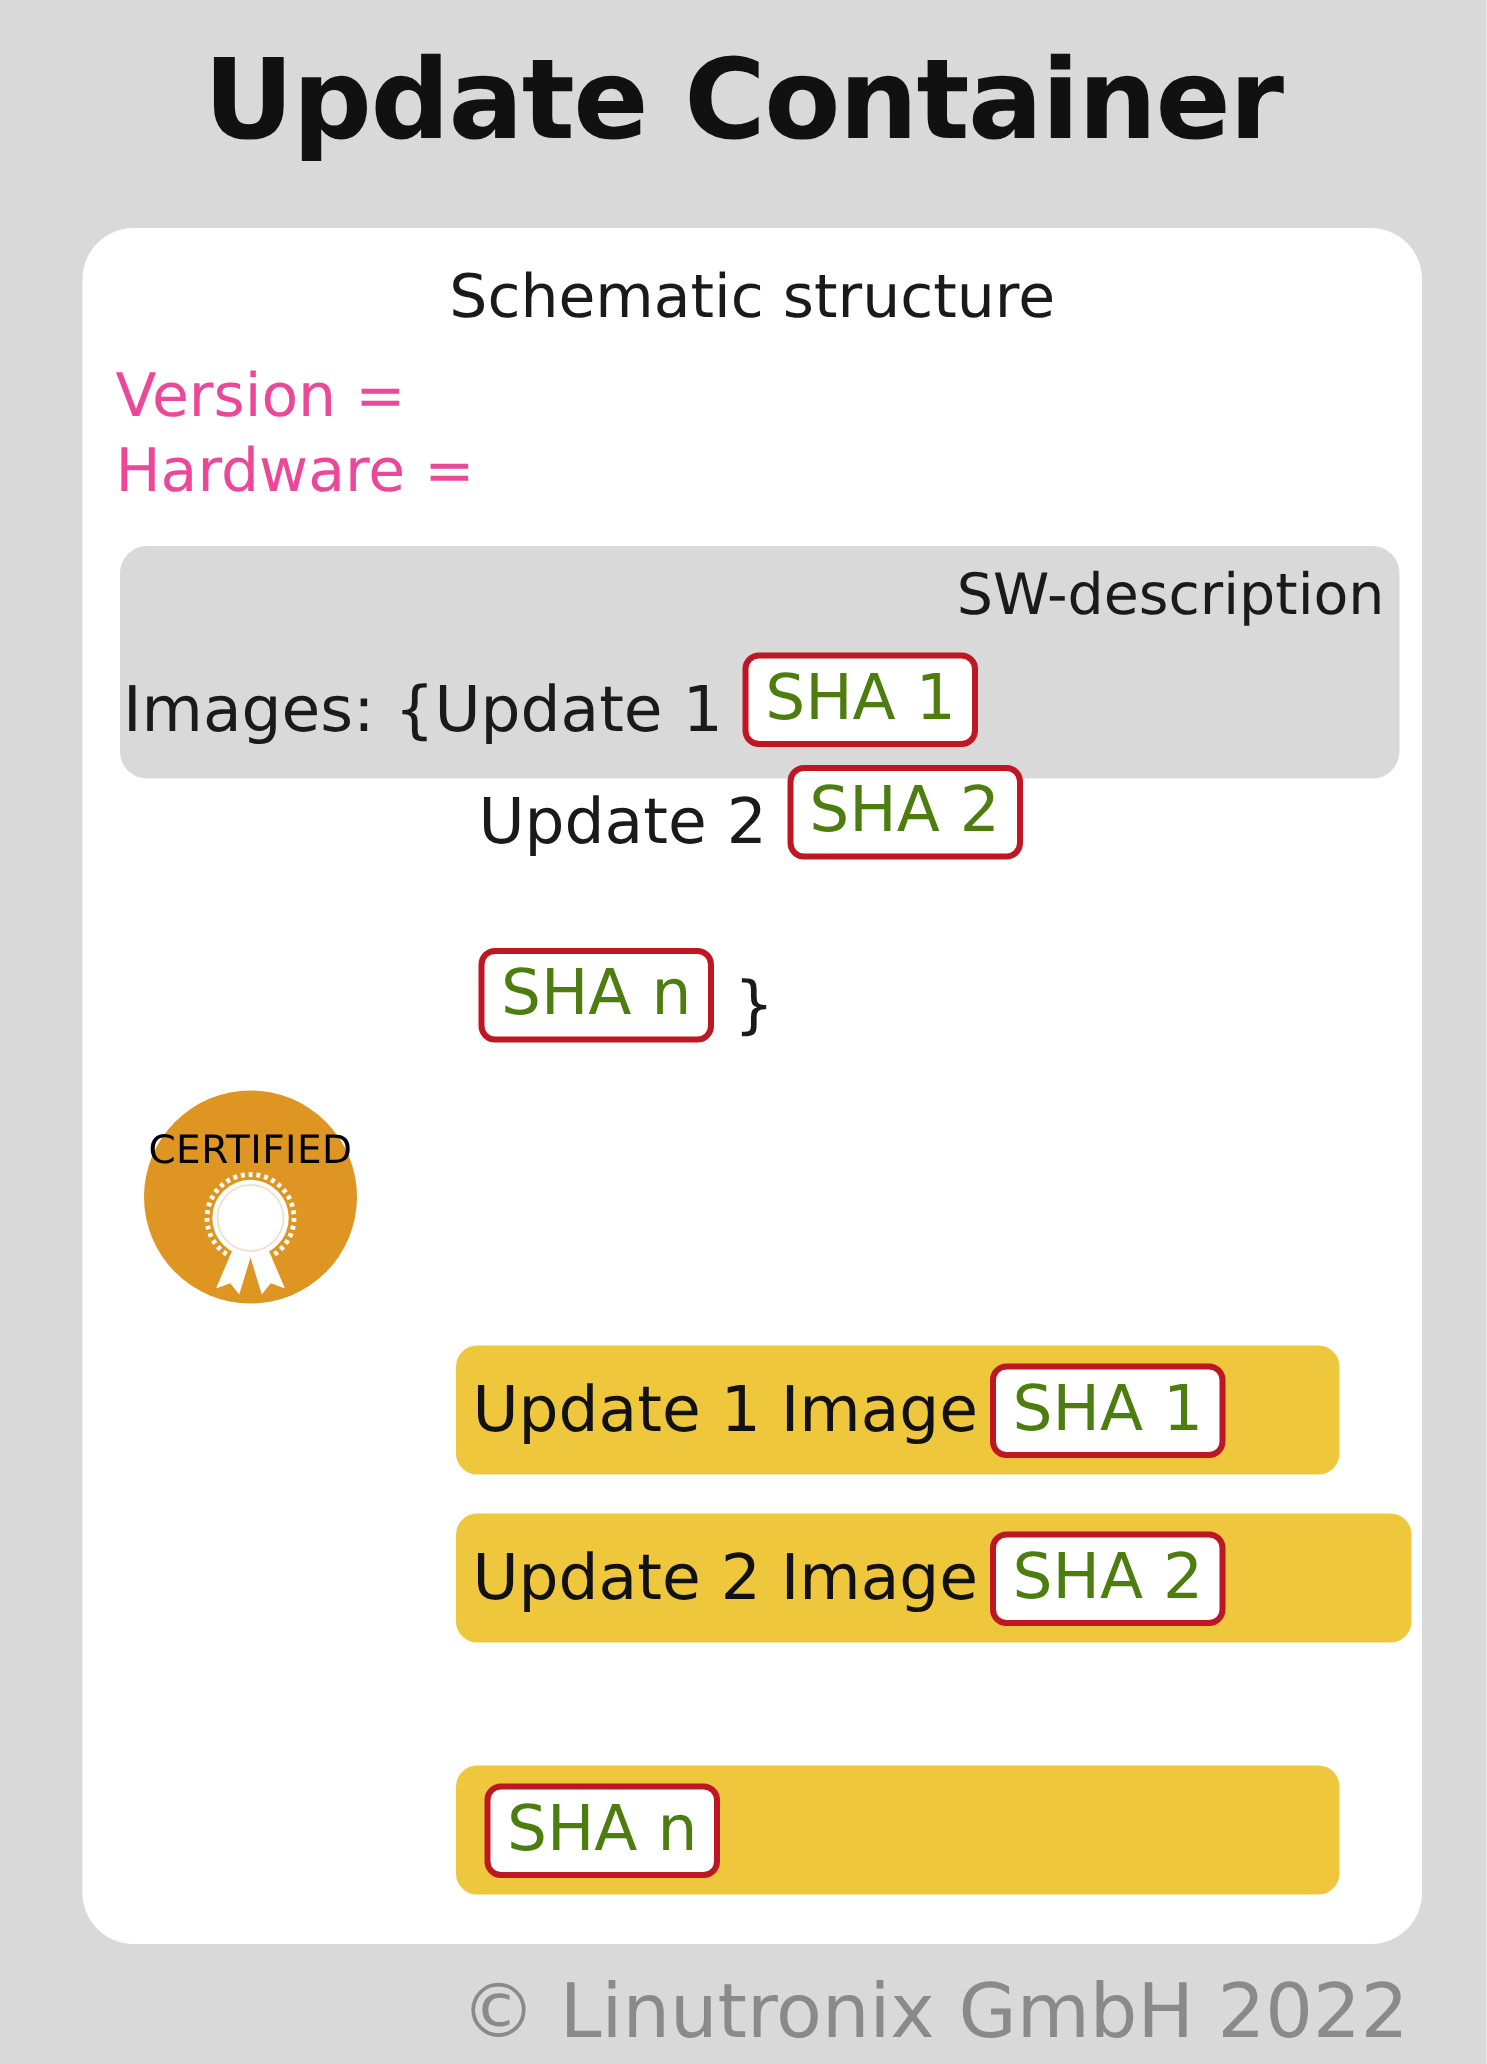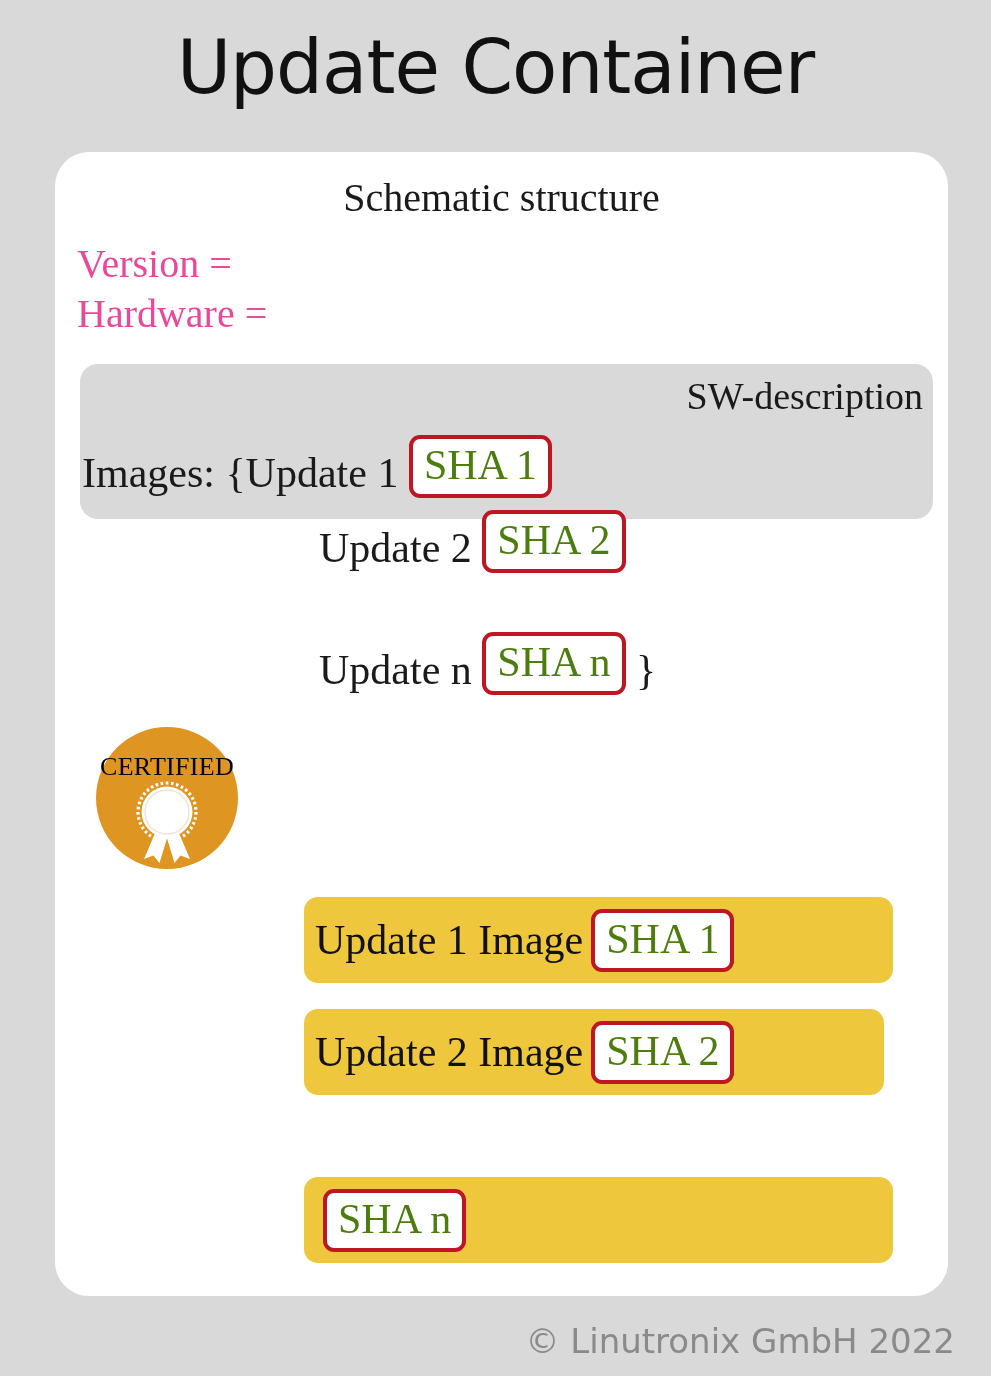--- a/index.html
+++ b/index.html
@@ -16,38 +16,37 @@
   }
 
   
   .page-title {
     position: absolute;
     left: 0;
     top: 22px;
     width: 991px;
     text-align: center;
     font-family: "DejaVu Sans", sans-serif;
-    font-weight: normal;
+    font-weight: bold;
     font-size: 74px;
     line-height: 90px;
     letter-spacing: -1px;
     color: #111111;
     white-space: nowrap;
   }
 
   
   .card {
     position: absolute;
     left: 55px;
     top: 152px;
     width: 893px;
     height: 1144px;
     background: #ffffff;
     border-radius: 34px;
-    font-family: Liberation Serif, serif;
   }
 
   .card-subtitle {
     position: absolute;
     left: 0;
     top: 20px;
     width: 893px;
     text-align: center;
     font-size: 40px;
     line-height: 52px;
@@ -180,29 +179,29 @@
   .img-bar .bar-label {
     font-size: 42px;
     line-height: 48px;
     color: #111111;
     white-space: nowrap;
     text-align: center;
   }
   .img-bar .sha-chip { margin-left: 8px; }
 
   .bar-1 { left: 249px; top: 745px; width: 589px; height: 86px; padding: 0 11px; }
-  .bar-2 { left: 249px; top: 857px; width: 580px; height: 86px; padding: 0 11px; }
+  .bar-2 { left: 249px; top: 857px; width: 637px; height: 86px; padding: 0 11px; }
   .bar-n { left: 249px; top: 1025px; width: 589px; height: 86px; padding: 0 11px; }
 
   
   .footer {
     position: absolute;
-    right: 36px;
+    right: 52px;
     top: 1318px;
-    font-size: 34px;
+    font-size: 50px;
     line-height: 46px;
     color: #8a8a8a;
     white-space: nowrap;
   }
 </style>
 </head>
 <body>
 
 <div class="page-title">Update Container</div>
 
@@ -223,21 +222,20 @@
     <span class="lbl"></span>
   </div>
 
   <div class="img-row row-u2">
     <span class="lbl">Update 2 </span>
     <span class="sha-chip">SHA 2</span>
     <span class="lbl"></span>
   </div>
 
   <div class="img-row row-un">
-    <span class="lbl">Update n </span>
     <span class="sha-chip">SHA n</span>
     <span class="lbl"> }</span>
   </div>
 
 
   <div class="badge">
     <div class="badge-text">CERTIFIED</div>
     <svg class="badge-seal" viewBox="0 0 74 82">
 
       <path d="M26 50 L14 78 L23.5 74.5 L29.5 82 L38 54 Z" fill="#ffffff"></path>

